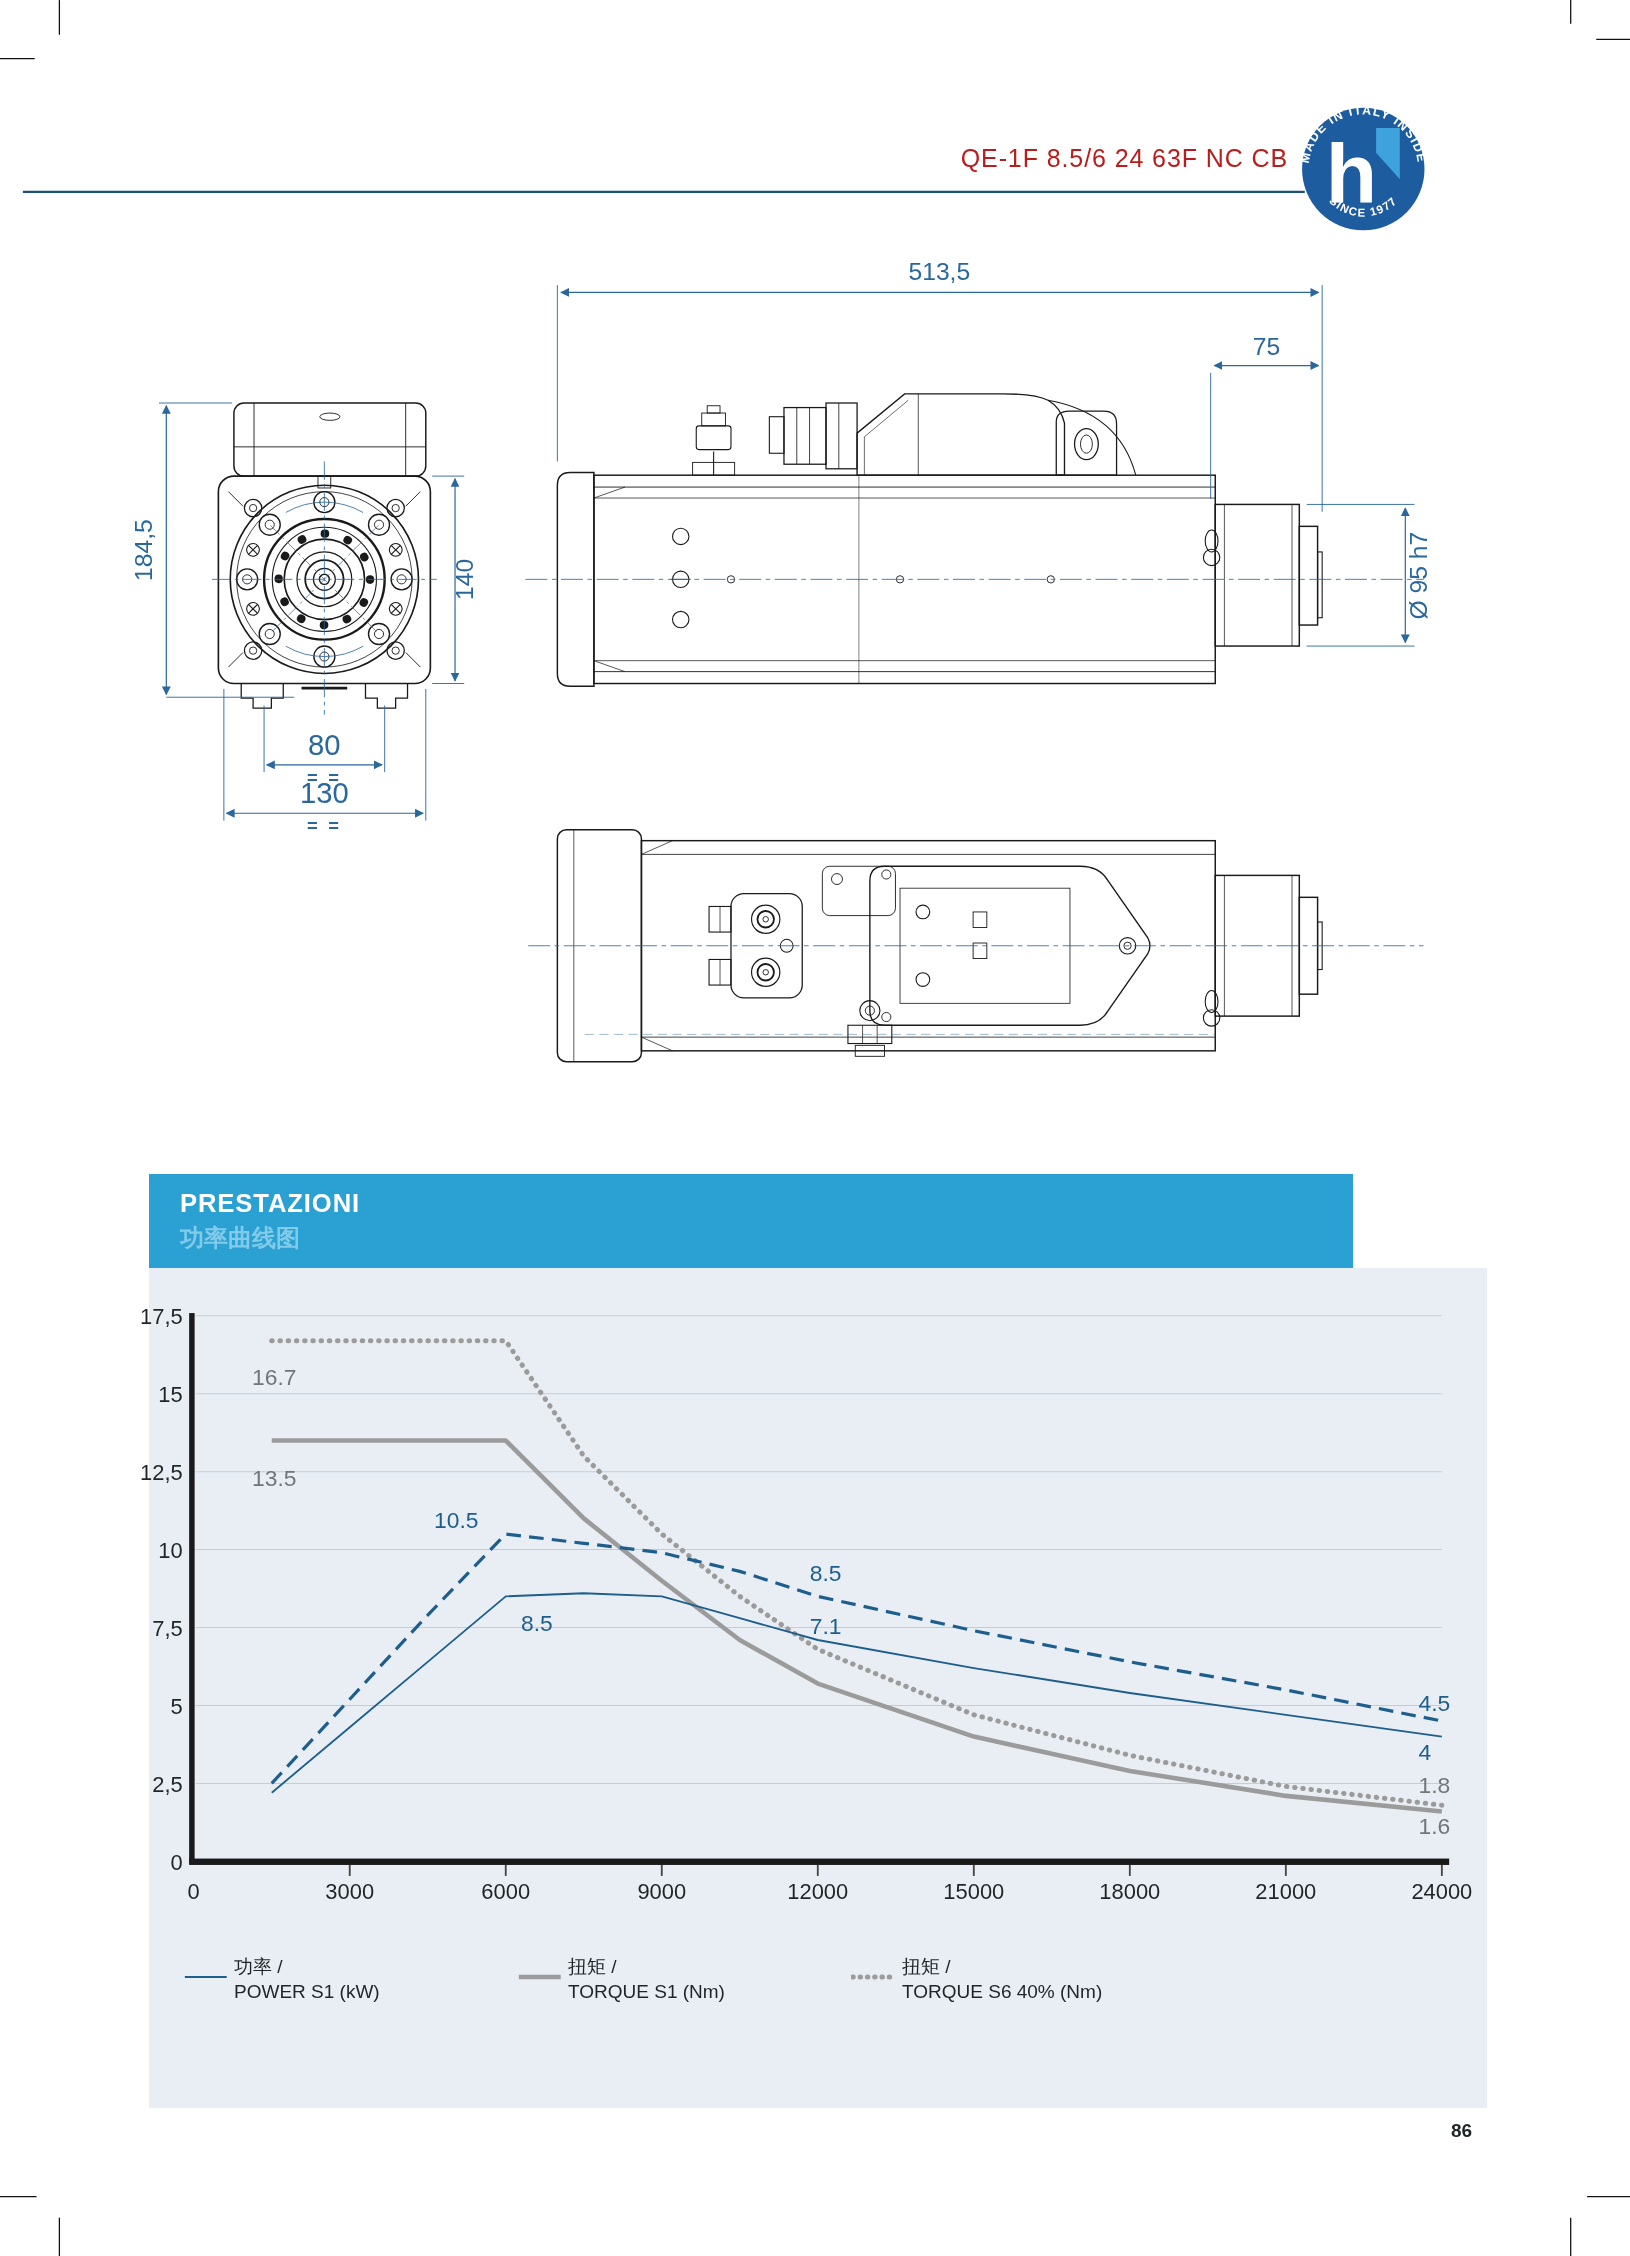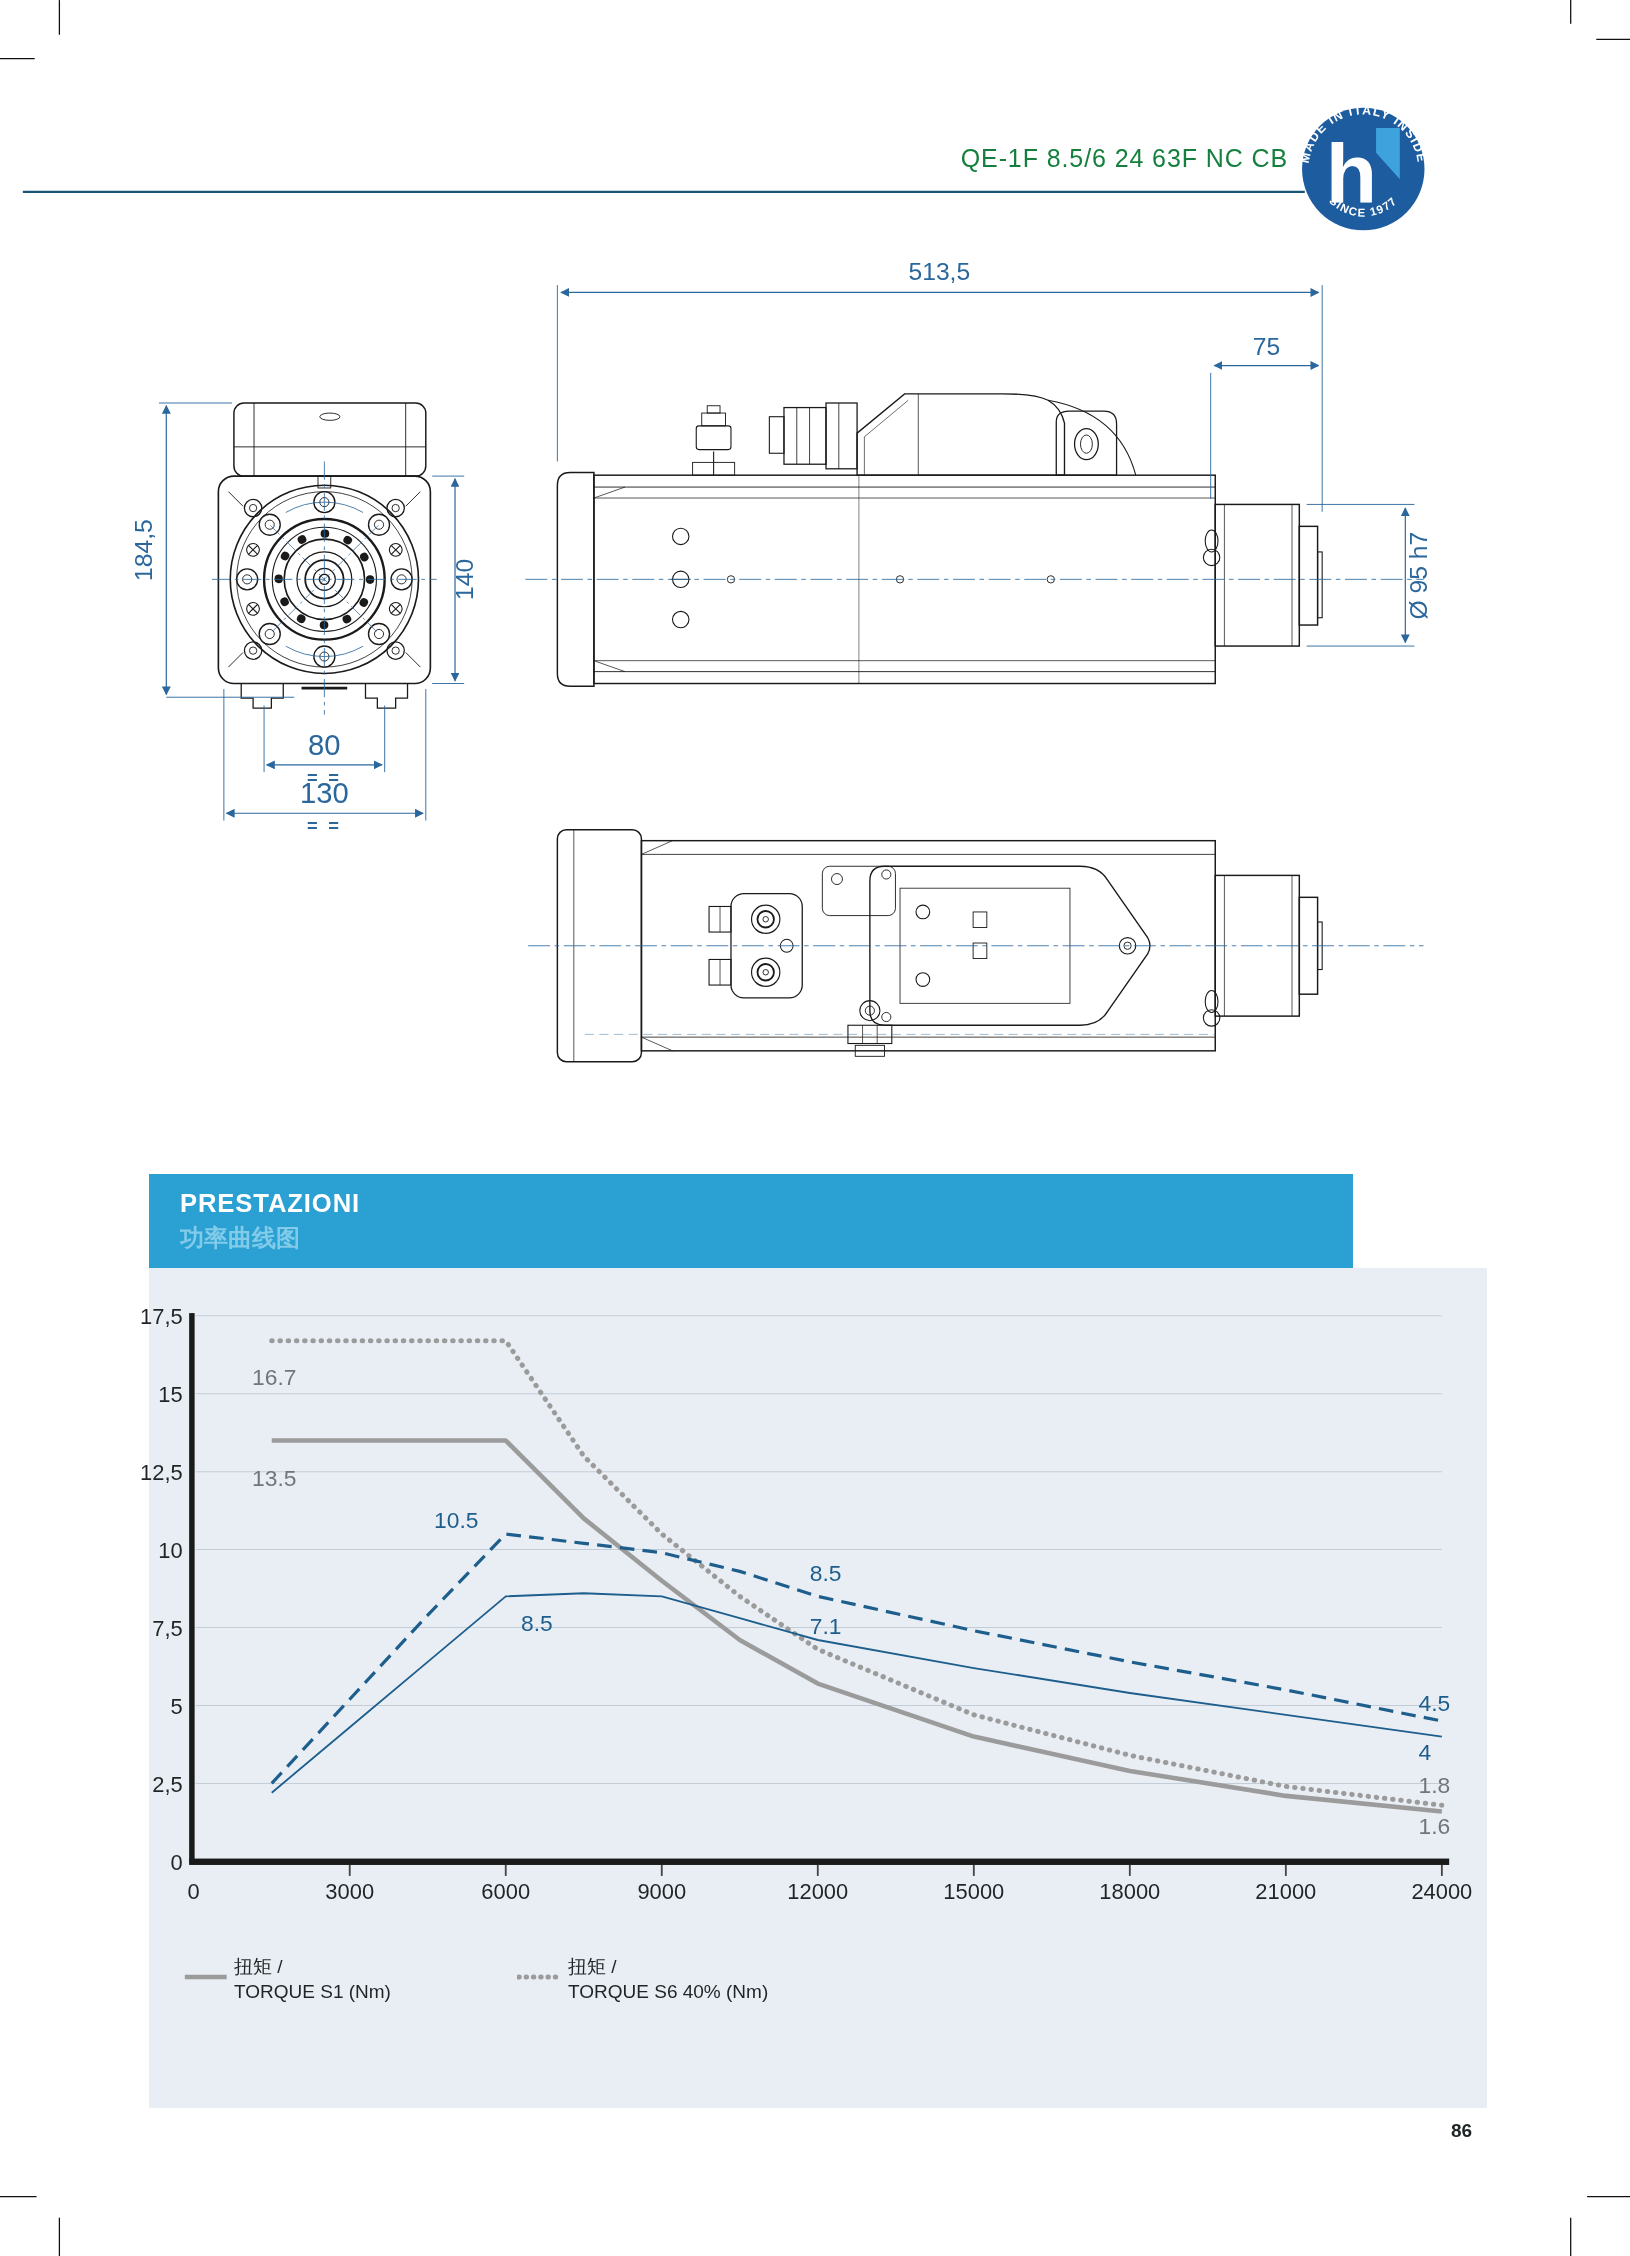--- a/index.html
+++ b/index.html
@@ -4,21 +4,21 @@
 <style>
   html,body{margin:0;padding:0;}
   body{
     width:1631px;height:2257px;position:relative;background:#ffffff;
     font-family:"Liberation Sans",sans-serif;overflow:hidden;
   }
   .abs{position:absolute;}
   
   #product-title{
     top:144px;right:343px;font-size:25px;letter-spacing:0.9px;
-    color:#15803d;font-weight:400;
+    color:#b91c1c;font-weight:400;
   }
   
   #chart-header-bar{
     left:149px;top:1174px;width:1204px;height:94px;background:#2ba0d3;
   }
   #chart-title{left:31px;top:14.6px;color:#ffffff;font-size:25.6px;font-weight:600;letter-spacing:0.9px;}
   #chart-subtitle{left:31px;top:48px;color:#82cbe9;font-size:24px;font-weight:700;}
   #chart-panel{
     left:149px;top:1268px;width:1338px;height:840px;background:#e9eef4;
   }
@@ -350,20 +350,29 @@
       <text x="1552.3875" y="1962.42" text-anchor="start" class="ann-gray">1.8</text>
       <text x="1552.3875" y="2006.7685714285715" text-anchor="start" class="ann-gray">1.6</text>
     </g>
 </svg>
 
 <div class="abs" id="product-title">QE-1F 8.5/6 24 63F NC CB</div>
 
 <div class="abs" id="legend">
     <div class="leg-item">
       <svg width="51" height="22" class="leg-swatch" viewBox="0 0 56 24">
+        <line x1="2" y1="12" x2="48" y2="12" stroke="#1d5e8c" stroke-width="2" stroke-linecap="butt"></line>
+      </svg>
+      <div class="leg-text">
+        <div>功率 /</div>
+        <div>POWER S1 (kW)</div>
+      </div>
+    </div>
+    <div class="leg-item">
+      <svg width="51" height="22" class="leg-swatch" viewBox="0 0 56 24">
         <line x1="2" y1="12" x2="48" y2="12" stroke="#9b9b9b" stroke-width="5" stroke-linecap="butt"></line>
       </svg>
       <div class="leg-text">
         <div>扭矩 /</div>
         <div>TORQUE S1 (Nm)</div>
       </div>
     </div>
     <div class="leg-item">
       <svg width="51" height="22" class="leg-swatch" viewBox="0 0 56 24">
         <line x1="2" y1="12" x2="48" y2="12" stroke="#9b9b9b" stroke-width="5.5" stroke-dasharray="0.5 7.5" stroke-linecap="round"></line>

